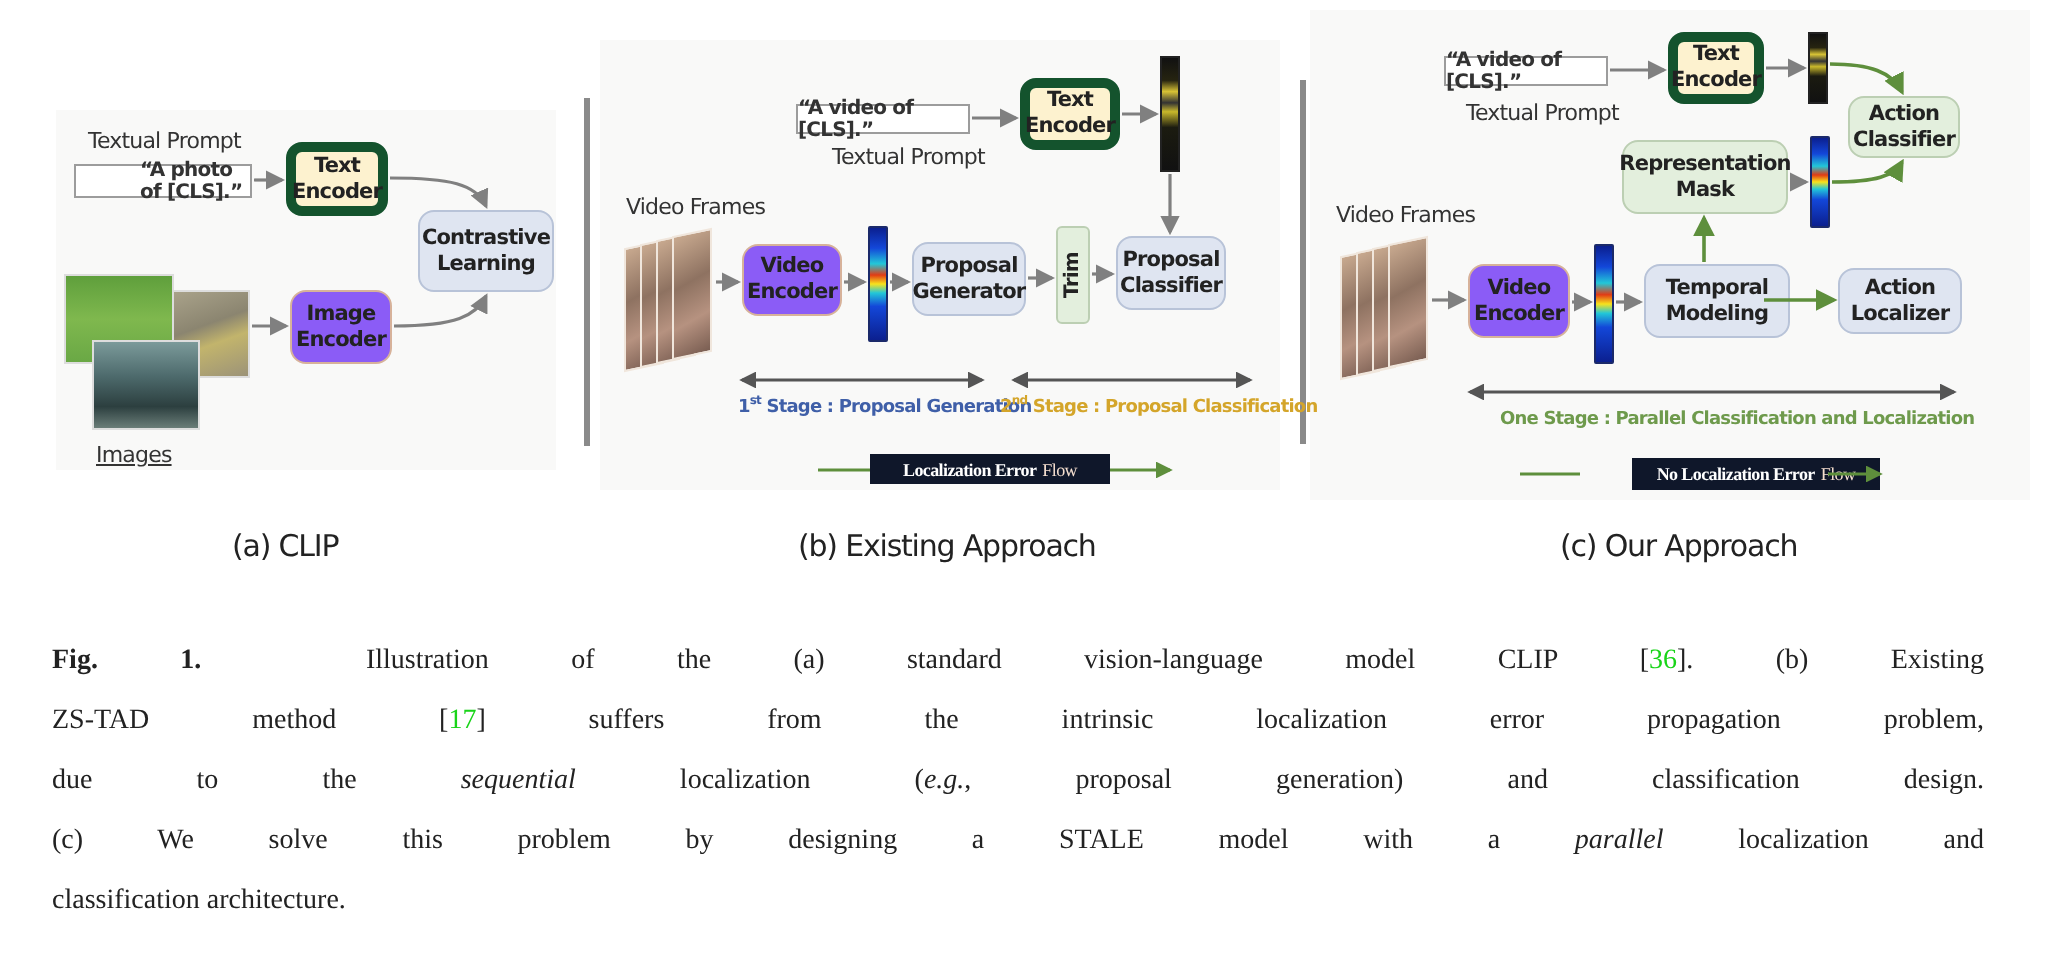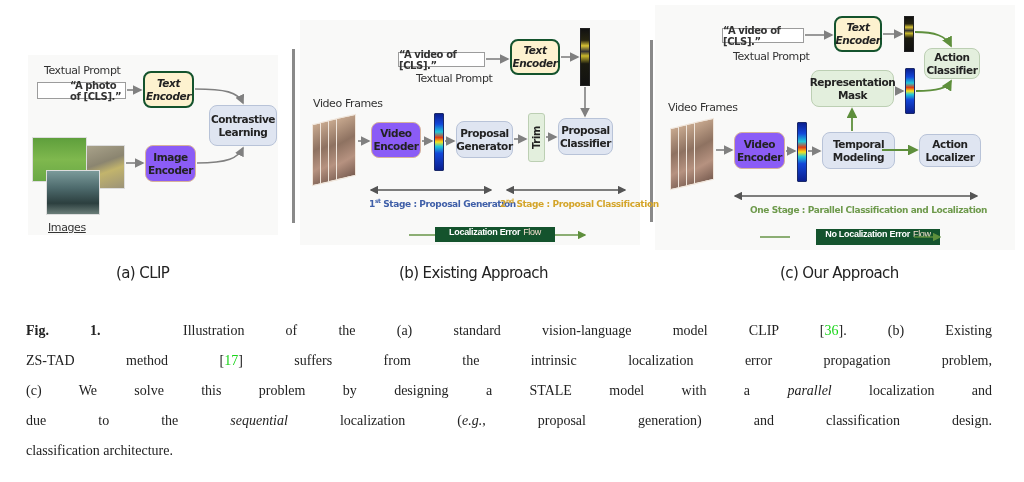--- a/index.html
+++ b/index.html
@@ -1,28 +1,28 @@
 <!DOCTYPE html>
 <html><head>
 <meta charset="utf-8">
 <style>
   html, body { margin:0; padding:0; background:#ffffff; }
   body { width:1024px; height:482px; position:relative; overflow:hidden; font-family:"Liberation Sans", sans-serif; }
   #fig { position:absolute; left:0; top:0; width:1024px; height:250px; background:#ffffff; }
   .bg-panel { position:absolute; background:#f9f9f8; }
   .box { position:absolute; border-radius:8px; display:flex; align-items:center; justify-content:center; text-align:center; font-weight:bold; font-size:10.5px; line-height:13px; color:#222; box-sizing:border-box; font-family:"DejaVu Sans", sans-serif; letter-spacing:-0.4px; }
-  .yellow { background:#fdf2cf; border:2px solid #14532d;font-style:italic; }
+  .yellow { background:#fdf2cf; border:5px solid #14532d; }
   .orange { background:#8b5cf6; border:1px solid #d7b29a; }
   .blue { background:#dfe5f1; border:1px solid #b8c3d8; }
   .green { background:#e3efdd; border:1px solid #bccfb3; }
   .prompt { position:absolute; background:#fff; border:1px solid #9c9c9c; font-size:10px; font-weight:bold; color:#333; display:flex; align-items:center; justify-content:center; box-sizing:border-box; font-family:"DejaVu Sans", sans-serif; letter-spacing:-0.4px; }
   .lbl { position:absolute; font-size:11px; color:#333; font-family:"DejaVu Sans", sans-serif; letter-spacing:-0.4px; white-space:nowrap; }
   .divider { position:absolute; width:3px; background:#8a8a8a; }
   .stage-lbl { position:absolute; font-size:9px; font-weight:bold; white-space:nowrap; font-family:"DejaVu Sans", sans-serif; letter-spacing:-0.4px; }
-  .flow-box { position:absolute; background:#14532d; color:#fff; font-size:9px; font-weight:bold; display:flex; justify-content:center; white-space:nowrap; font-family:Liberation Sans, sans-serif; letter-spacing:-0.3px; }
+  .flow-box { position:absolute; background:#0f172a; color:#fff; font-size:9px; font-weight:bold; display:flex; align-items:center; justify-content:center; white-space:nowrap; font-family:Liberation Serif, serif; letter-spacing:-0.3px; }
   .flow-box .light { font-weight:normal; color:#f6e0d0; margin-left:3px; }
   .subcap { position:absolute; top:264px; font-size:15px; color:#222; font-family:"DejaVu Sans", sans-serif; letter-spacing:-0.6px; white-space:nowrap; }
   svg.overlay { position:absolute; left:0; top:0; }
   .heat-blue { position:absolute; width:10px; border-radius:1px; background:linear-gradient(to bottom, #0b1f8f 0%, #1347d9 18%, #22c7d8 32%, #e23b14 42%, #f8e21c 50%, #22c7d8 58%, #1347d9 70%, #0b1f8f 100%); border:1px solid #1b2a6a; box-sizing:border-box; }
   .heat-dark { position:absolute; width:10px; background:linear-gradient(to bottom, #111 0%, #262410 20%, #d8c335 30%, #333 40%, #c9b82b 48%, #1b1b10 62%, #111 100%); border:1px solid #222; box-sizing:border-box; }
   .photo { position:absolute; border:1px solid #ddd; box-sizing:border-box; }
   .frames { position:absolute; }
   .frame { position:absolute; width:20px; height:62px; background:linear-gradient(160deg, #c8a98f, #8e7261 40%, #b69280 70%, #7a5e52); transform:skewY(-12deg); border:1px solid #f0e6dc; box-sizing:border-box; }
   #caption { position:absolute; left:26px; top:316px; width:966px; font-family:"Liberation Serif", "DejaVu Serif", serif; font-size:14px; line-height:30px; color:#222; text-align:justify; }
   #caption .ref { color:#19d419; }
@@ -172,16 +172,16 @@
   </svg>
 </div>
 
 <div class="subcap" style="left:116px;">(a) CLIP</div>
 <div class="subcap" style="left:399px;">(b) Existing Approach</div>
 <div class="subcap" style="left:780px;">(c) Our Approach</div>
 
 <div id="caption">
   <span class="cap-line"><b>Fig. 1.</b>&nbsp;&nbsp;<span>Illustration of the (a) standard vision-language model CLIP [</span><span class="ref">36</span><span>]. (b) Existing</span></span>
   <span class="cap-line"><span>ZS-TAD method [</span><span class="ref">17</span><span>] suffers from the intrinsic localization error propagation problem,</span></span>
+  <span class="cap-line"><span>due to the </span><i>sequential</i><span> localization (</span><i>e.g.</i><span>, proposal generation) and classification design.</span></span>
   <span class="cap-line"><span>(c) We solve this problem by designing a STALE model with a </span><i>parallel</i><span> localization and</span></span>
-  <span class="cap-line"><span>due to the </span><i>sequential</i><span> localization (</span><i>e.g.</i><span>, proposal generation) and classification design.</span></span>
   <span class="cap-line last">classification architecture.</span>
 </div>
 
 </body></html>

